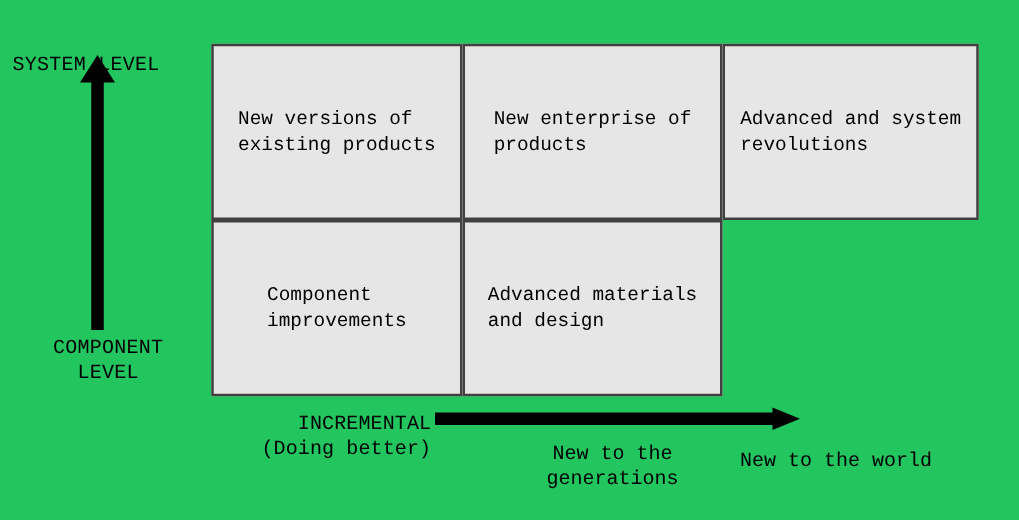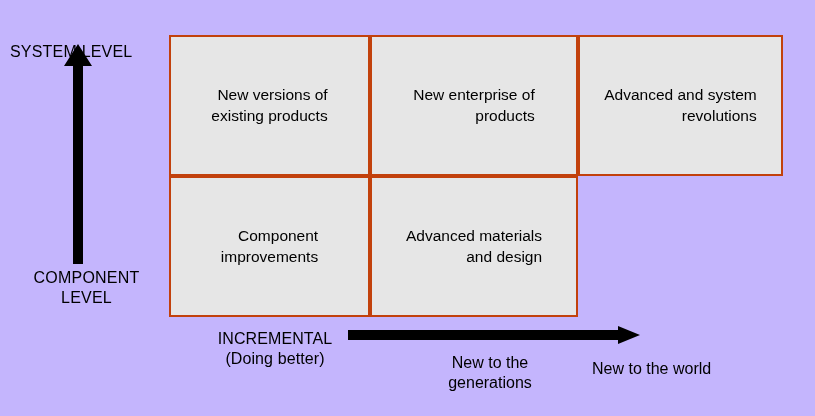--- a/index.html
+++ b/index.html
@@ -4,44 +4,44 @@
 <style>
   html, body {
     margin: 0;
     padding: 0;
     background: #ffffff;
   }
   #canvas {
     position: relative;
     width: 815px;
     height: 416px;
-    background: #c4b5fd;
-    font-family: Liberation Sans, sans-serif;
+    background: #22c55e;
+    font-family: Liberation Mono, monospace;
     overflow: hidden;
   }
 
   
   .matrix {
     position: absolute;
     left: 169px;
     top: 35px;
     width: 614px;
     height: 282px;
     display: grid;
     grid-template-columns: 201px 208px 205px;
     grid-template-rows: 141px 141px;
   }
   .cell {
     background: #e6e6e6;
-    border: 2px solid #c2410c;
+    border: 2px solid #404040;
     box-sizing: border-box;
     display: flex;
     align-items: center;
     justify-content: center;
-    text-align: right;
+    text-align: left;
     font-size: 15.5px;
     color: #000000;
     line-height: 1.32;
     padding: 0 10px;
   }
   .cell-text {
     display: block;
     white-space: pre-line;
   }
 
@@ -62,21 +62,21 @@
     left: 14px;
     top: 268px;
     width: 145px;
     text-align: center;
     letter-spacing: 0.2px;
   }
   #incremental-label {
     left: 205px;
     top: 329px;
     width: 140px;
-    text-align: center;
+    text-align: right;
     letter-spacing: 0.1px;
   }
   #radical-label {
     left: 641px;
     top: 329px;
     letter-spacing: 0.1px;
   }
   #new-enterprise-label {
     left: 420px;
     top: 353px;

